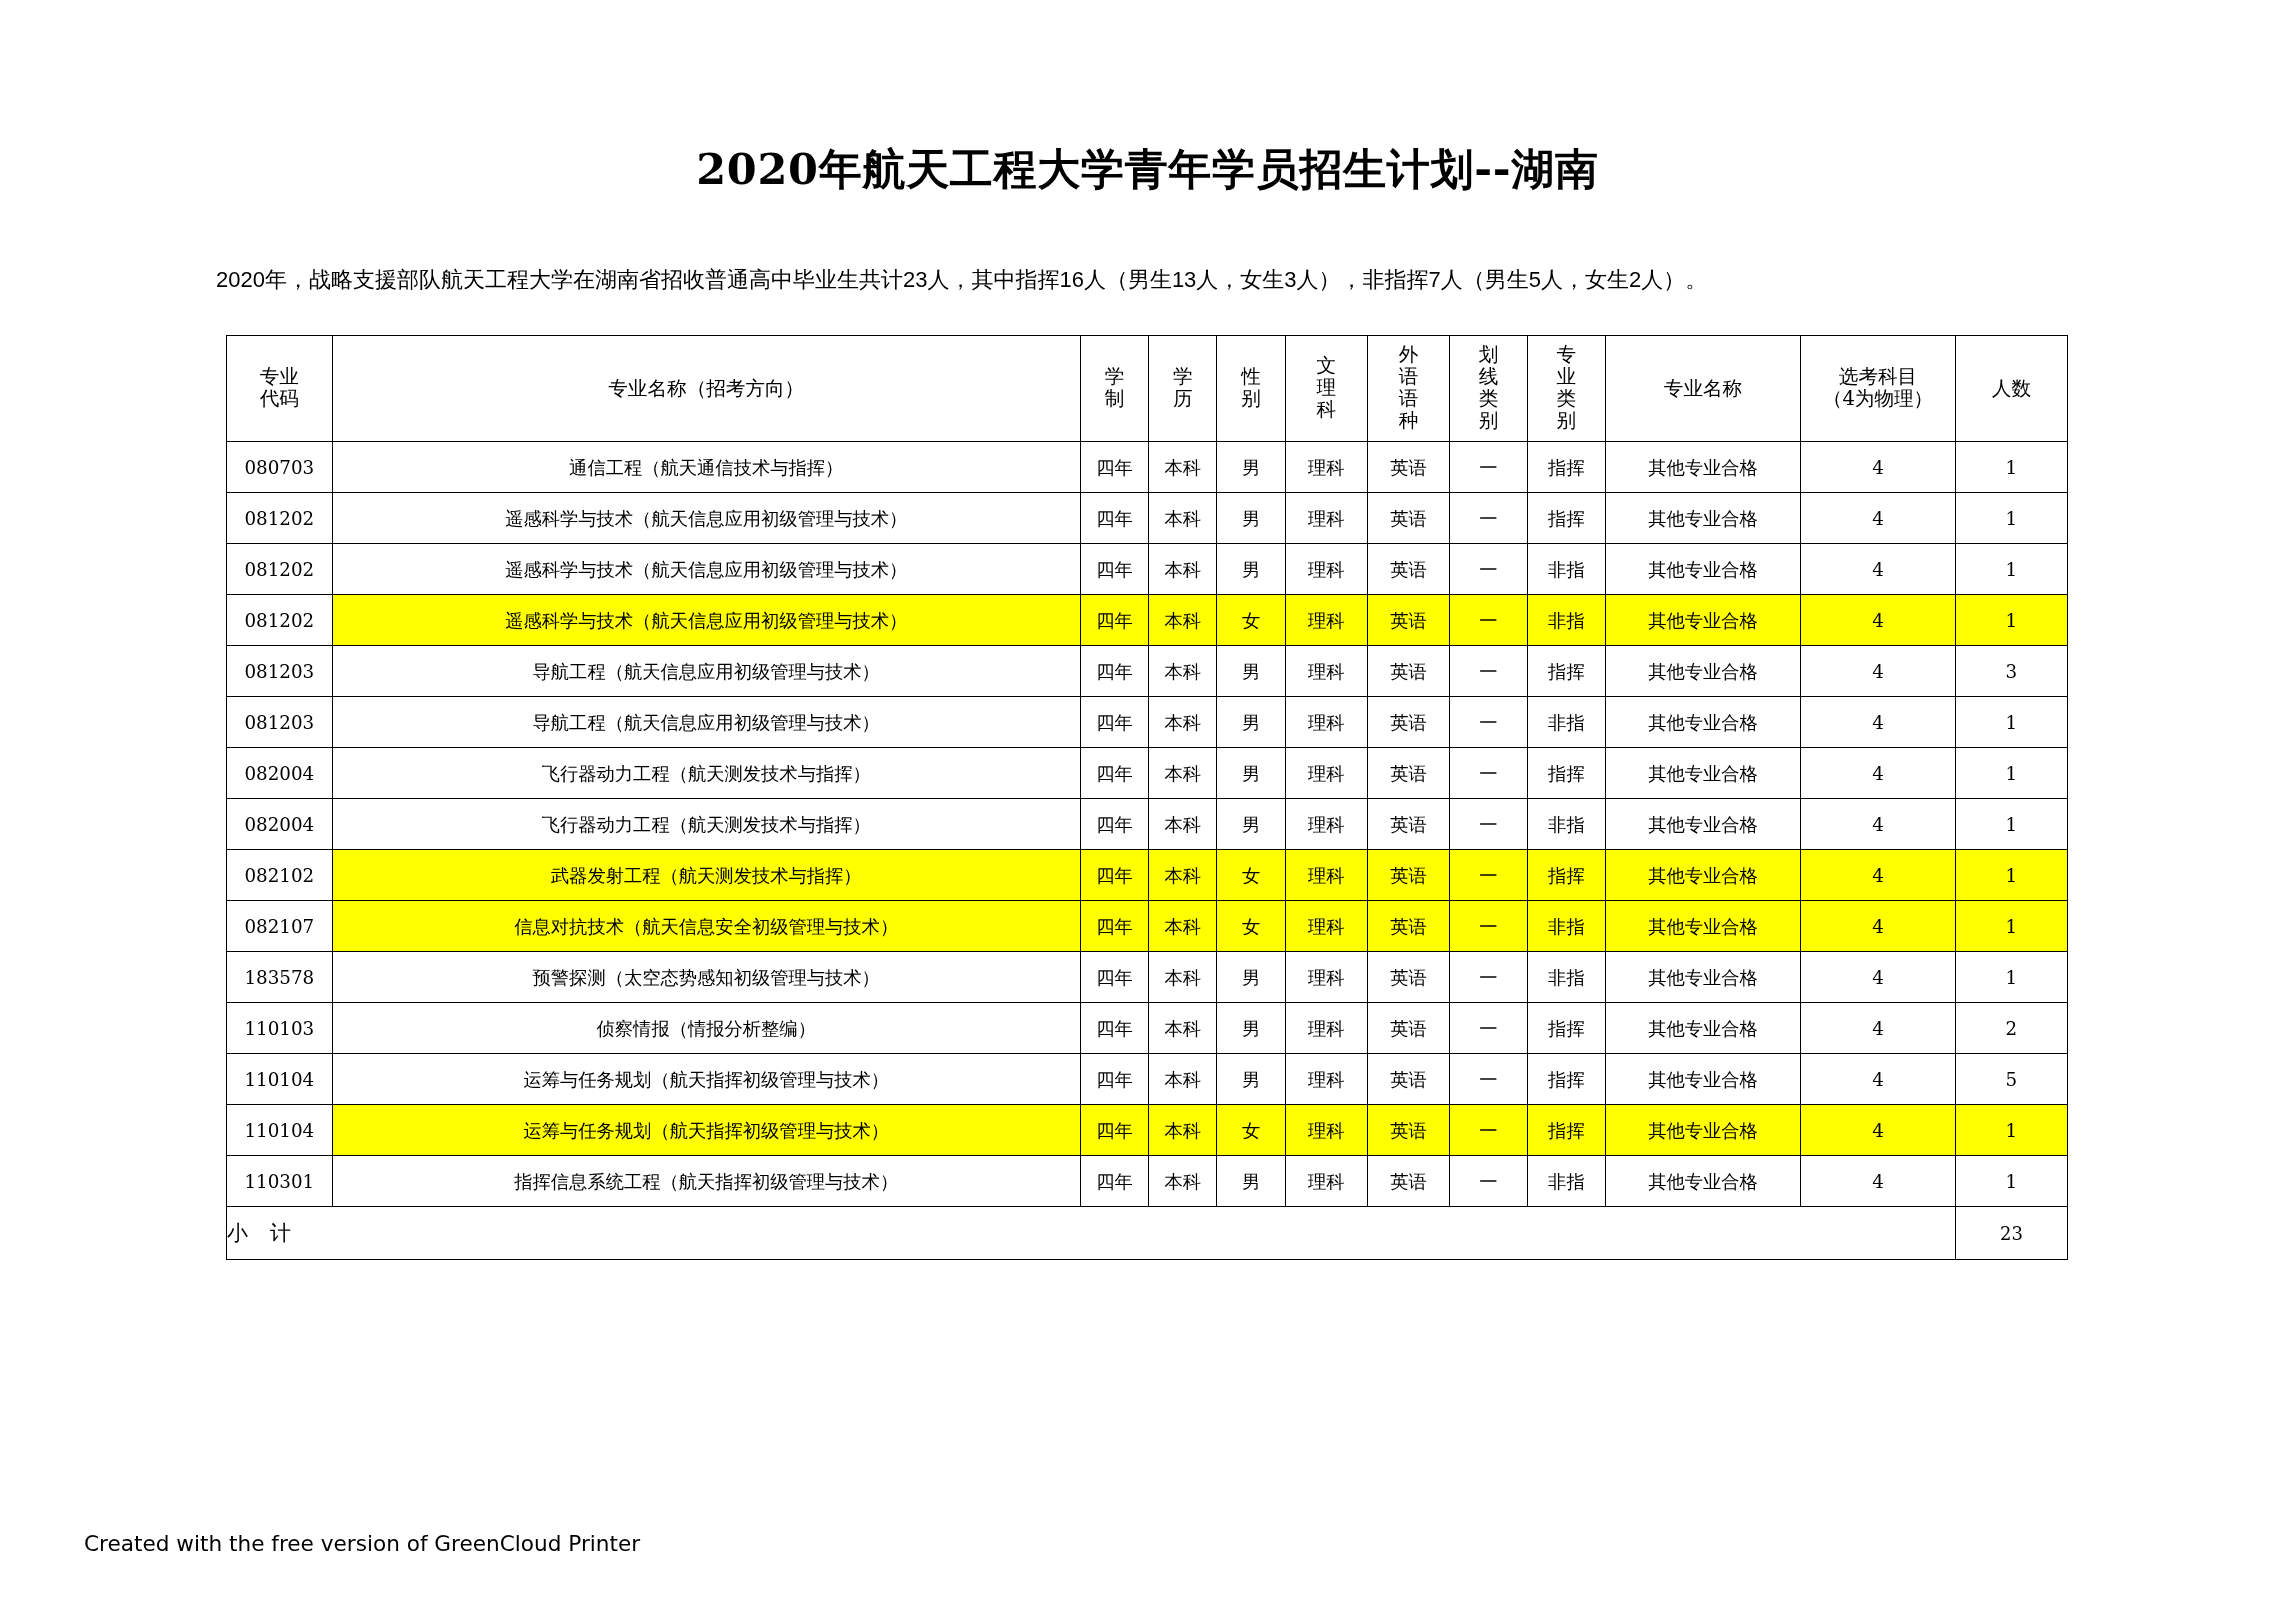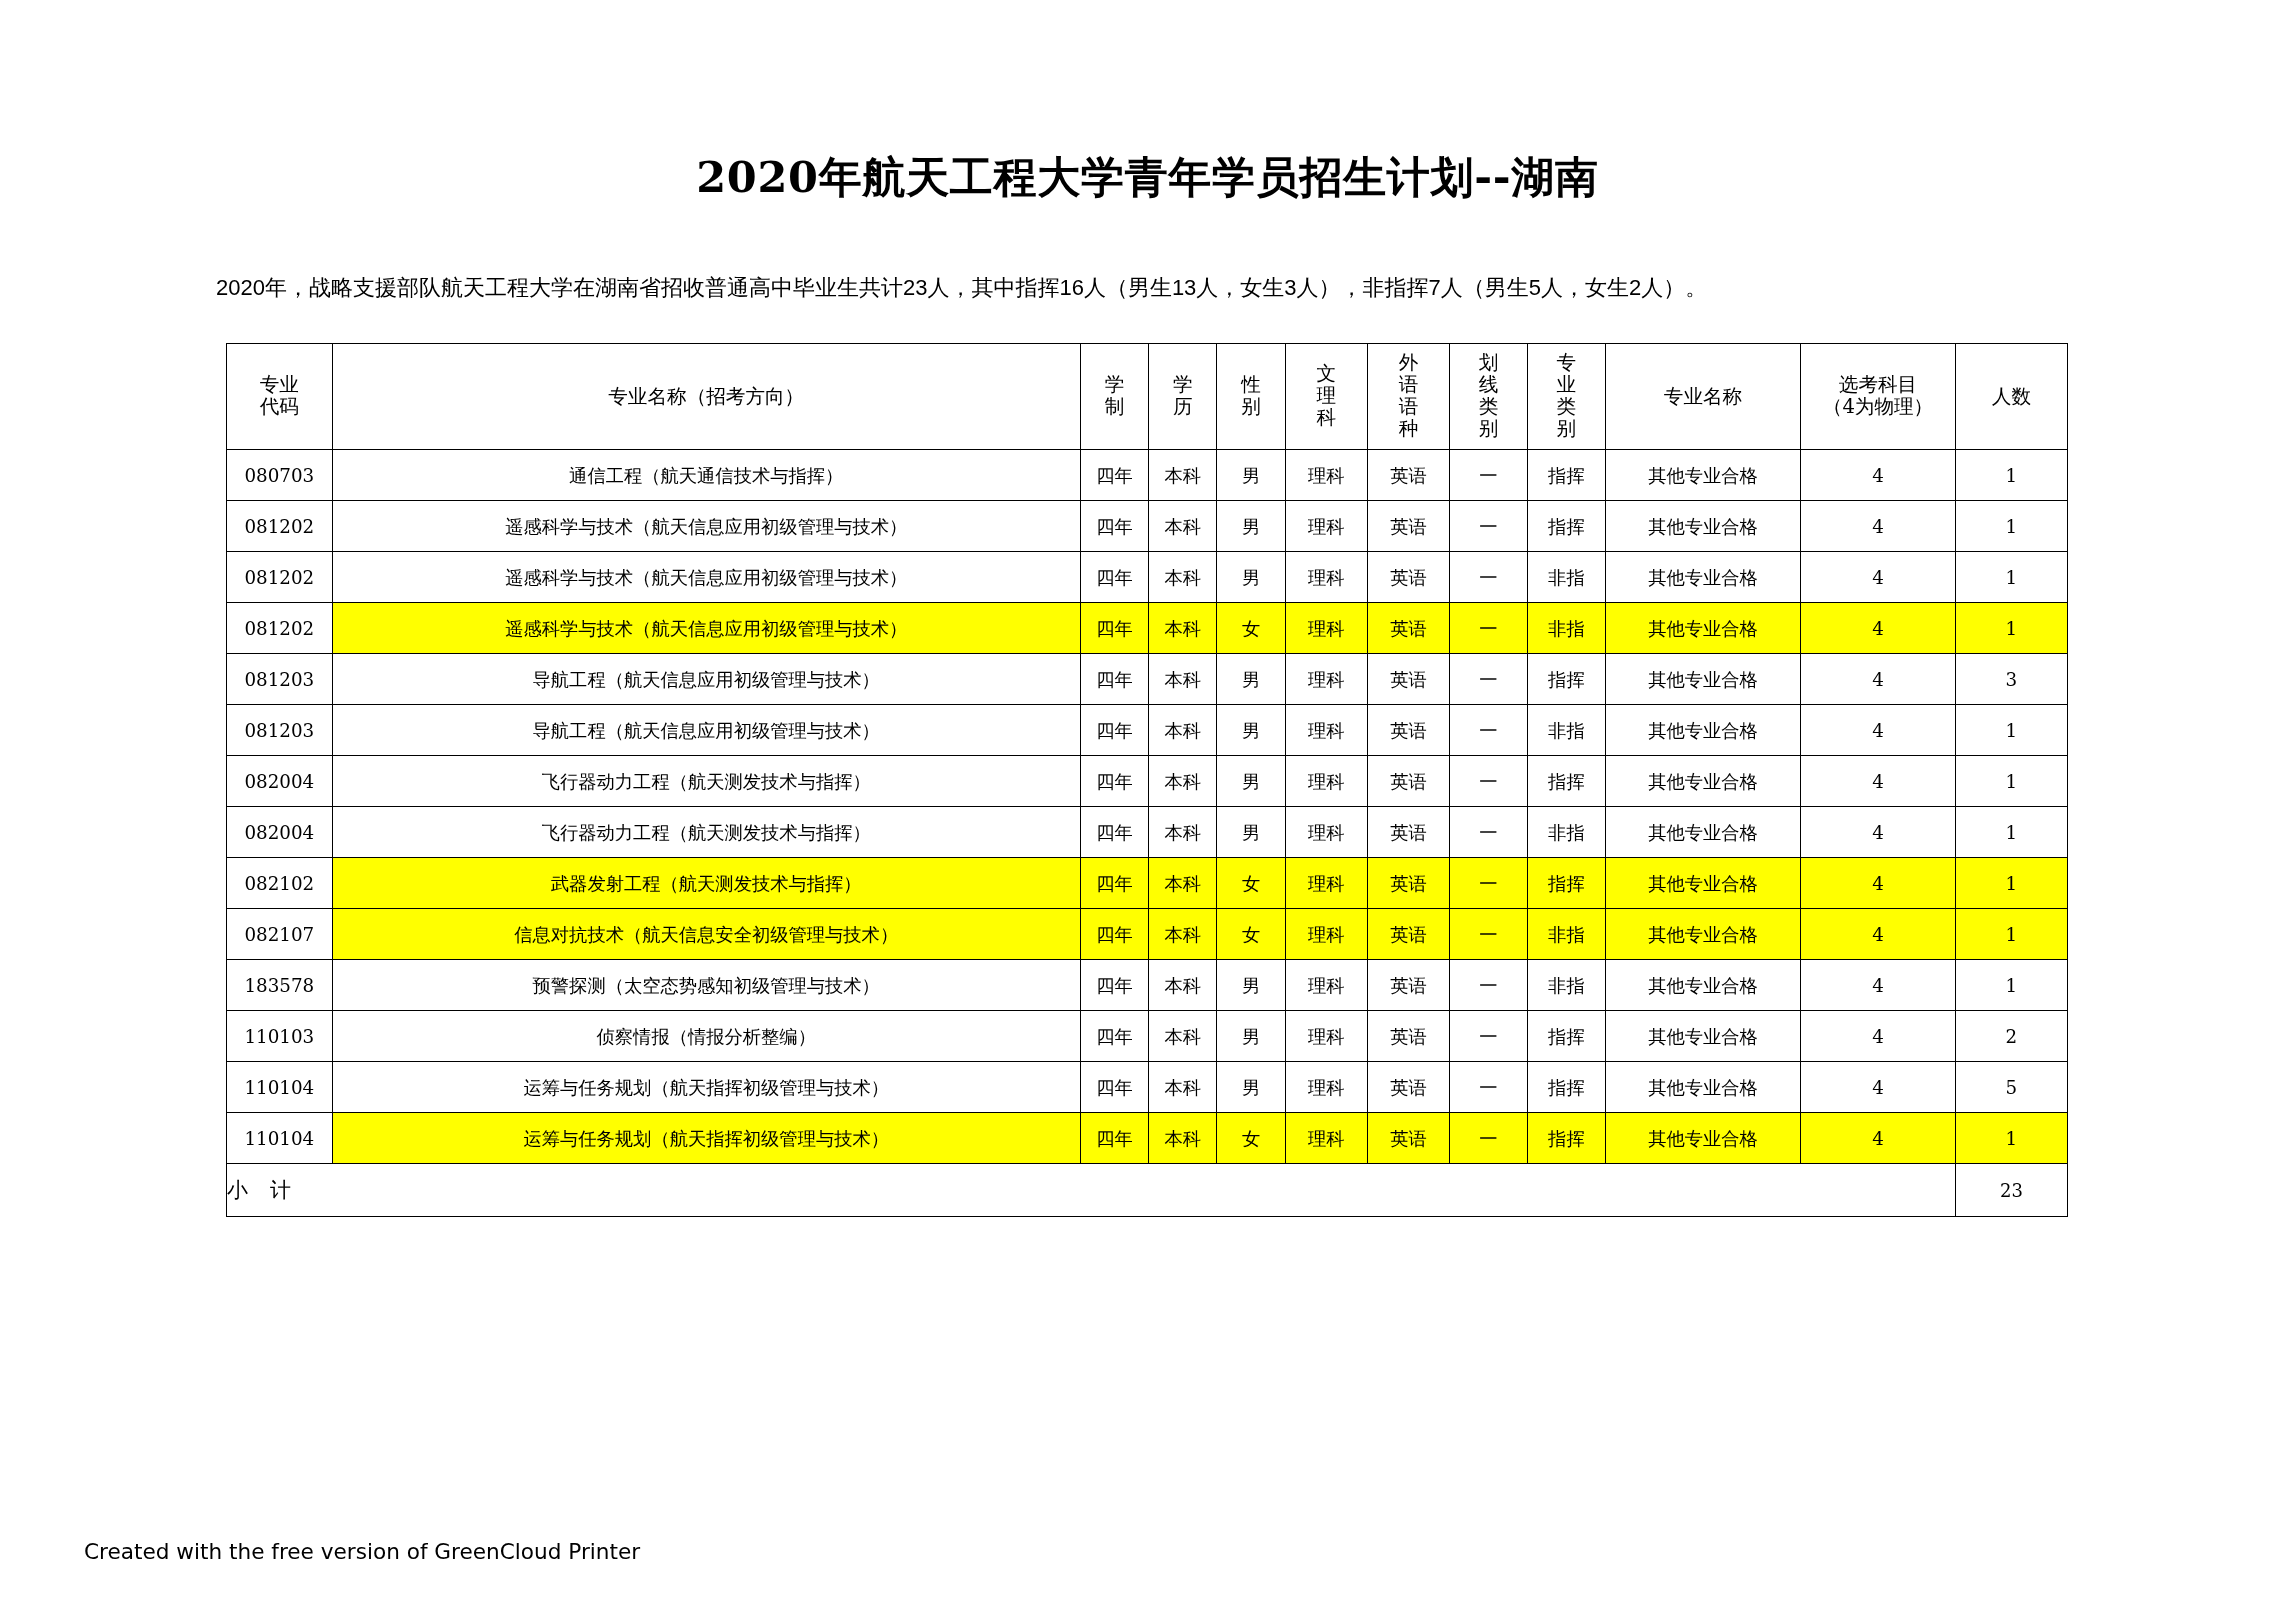--- a/index.html
+++ b/index.html
@@ -11,21 +11,21 @@
     width: 2295px;
     height: 1623px;
     font-family: "DejaVu Sans", "Liberation Sans", sans-serif;
     color: #000000;
     position: relative;
     overflow: hidden;
   }
 
   .page {
     position: absolute;
-    left: 0; top: 8px;
+    left: 0; top: 0;
     width: 2295px;
     height: 1310px;
   }
 
   
   .doc-title {
     position: absolute;
     left: 0;
     top: 141px;
     width: 2295px;
@@ -418,20 +418,34 @@
             <td class="cell-y">本科</td>
             <td class="cell-y">女</td>
             <td class="cell-y">理科</td>
             <td class="cell-y">英语</td>
             <td class="cell-y">一</td>
             <td class="cell-y">指挥</td>
             <td class="cell-y">其他专业合格</td>
             <td class="cell-y">4</td>
             <td class="num cell-y">1</td>
           </tr>
+          <tr>
+            <td class="code">110301</td>
+            <td class="major">指挥信息系统工程（航天指挥初级管理与技术）</td>
+            <td>四年</td>
+            <td>本科</td>
+            <td>男</td>
+            <td>理科</td>
+            <td>英语</td>
+            <td>一</td>
+            <td>非指</td>
+            <td>其他专业合格</td>
+            <td>4</td>
+            <td class="num">1</td>
+          </tr>
         </tbody>
       <tfoot>
         <tr class="subtotal">
           <td class="subtotal-label" colspan="11">小计</td>
           <td class="subtotal-num">23</td>
         </tr>
       </tfoot>
     </table>
   </div>
 

